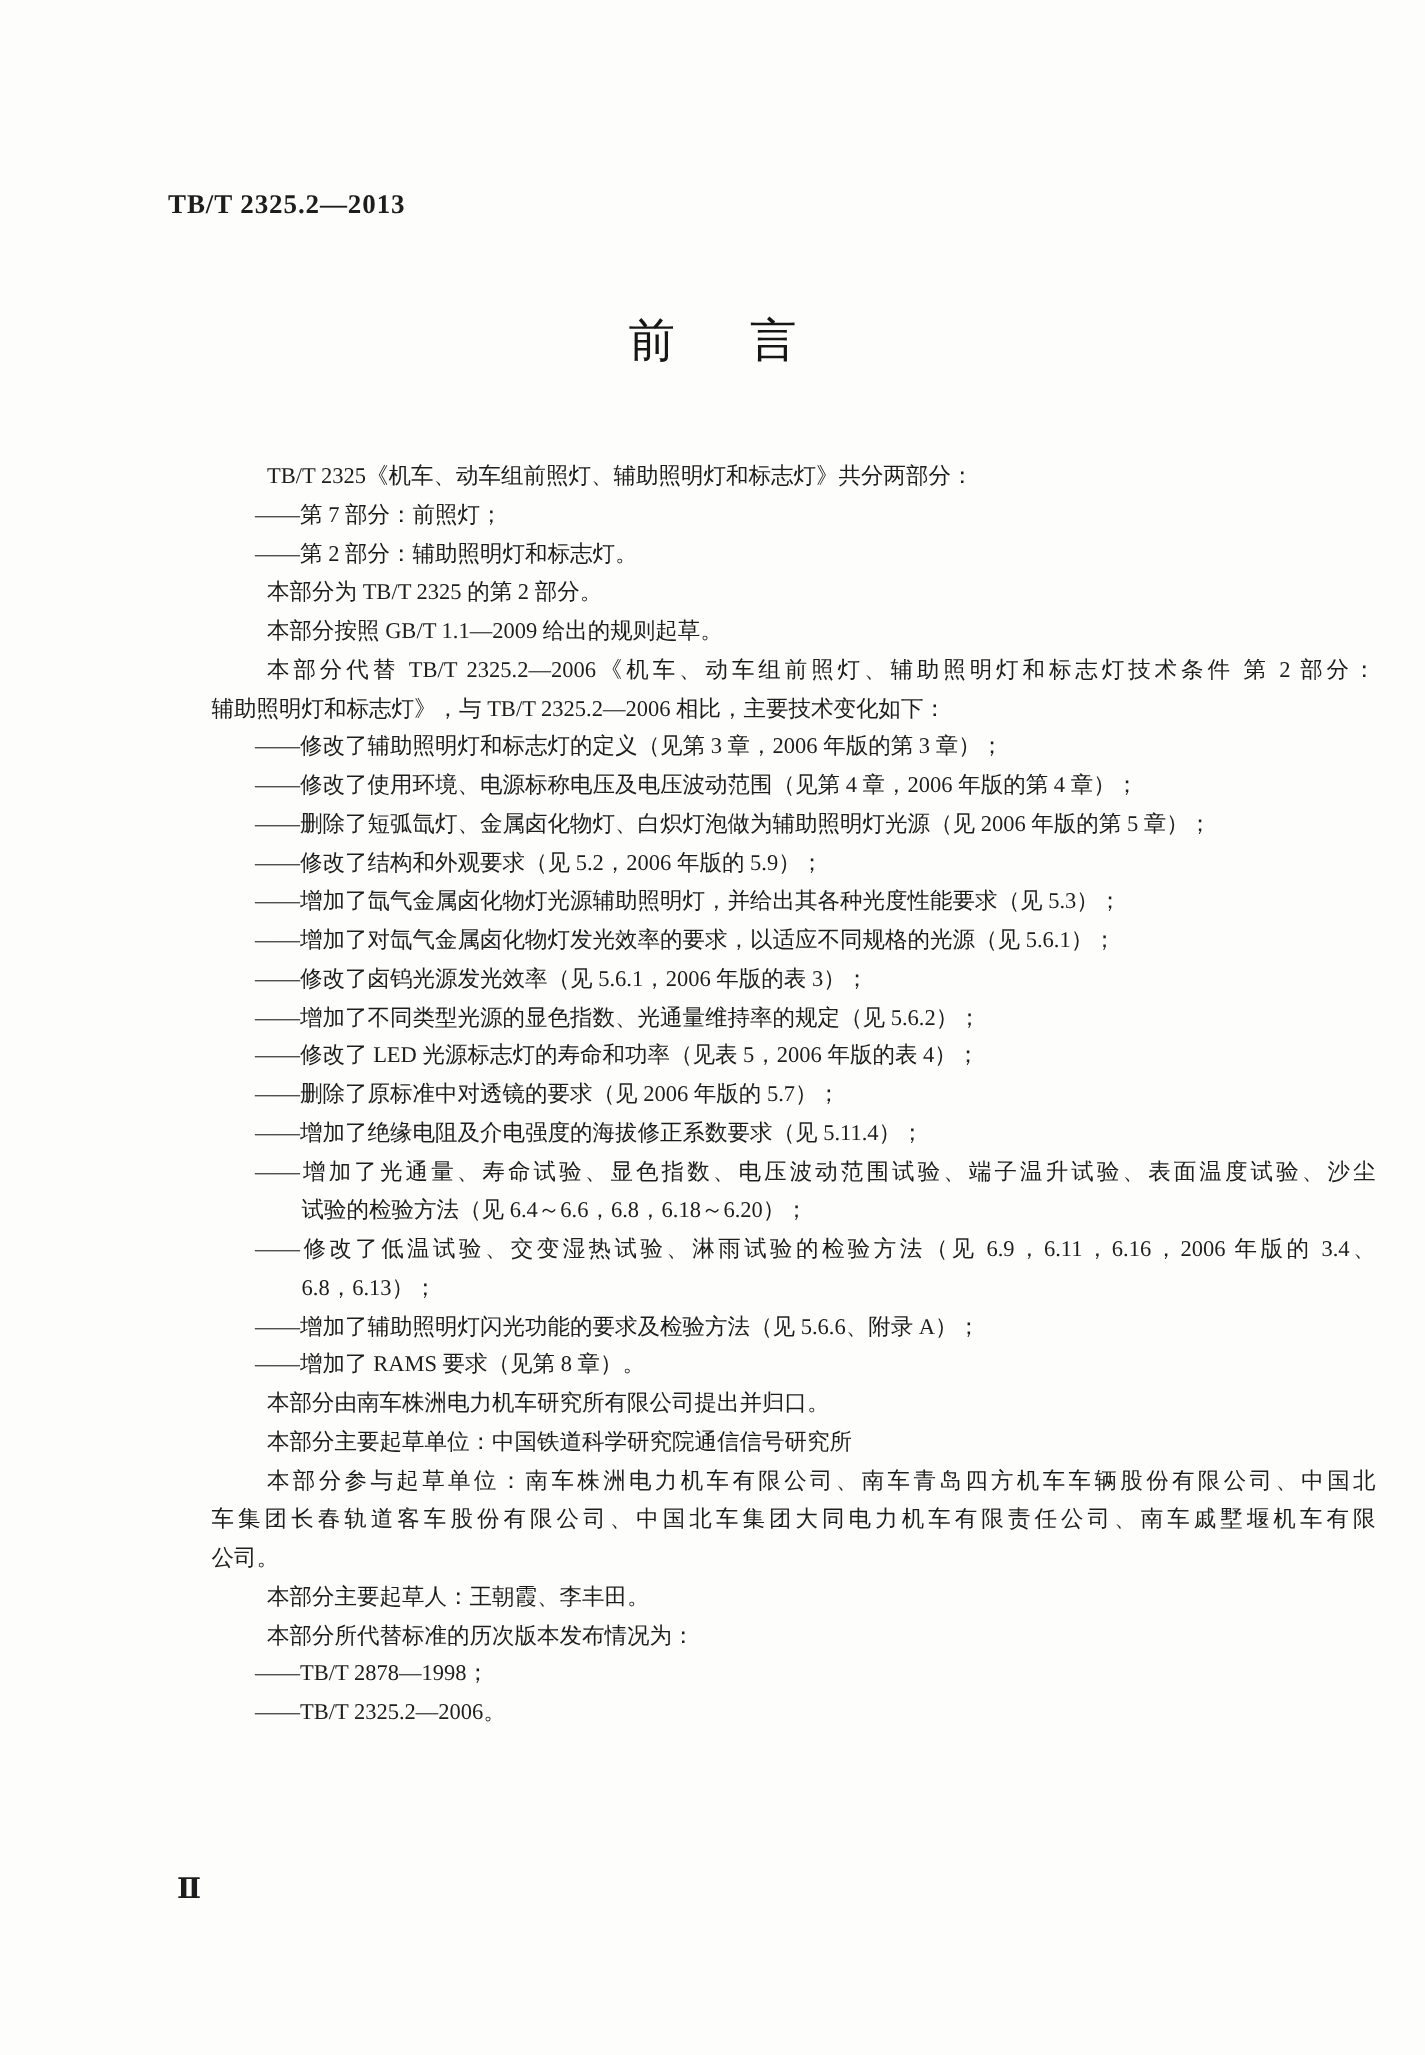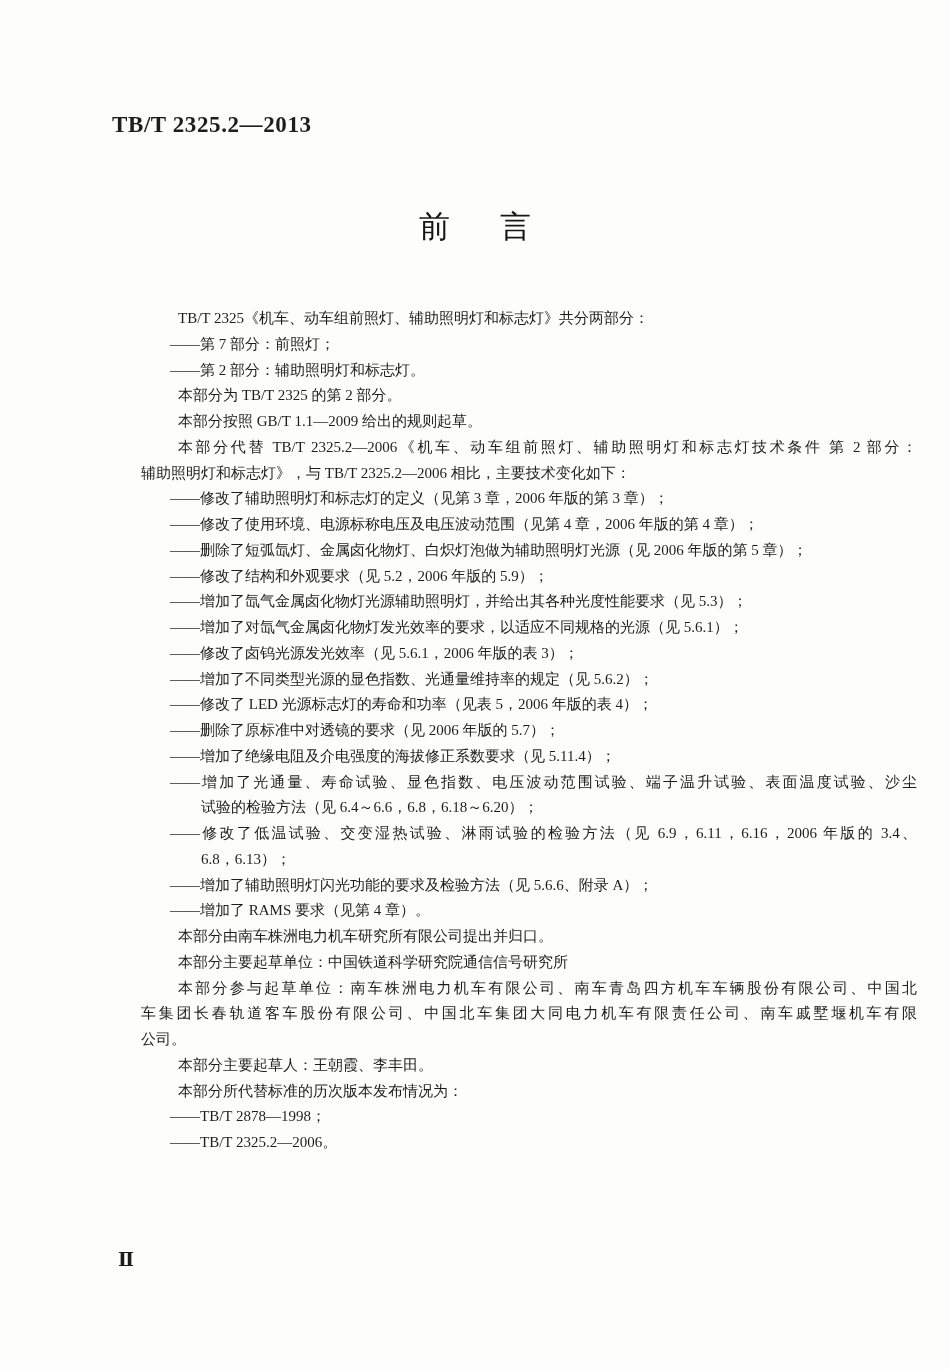--- a/index.html
+++ b/index.html
@@ -10,22 +10,22 @@
     height: 1370px;
     margin: 0 auto;
     background: #fdfdfc;
     color: #1d1d1d;
     font-family: "Liberation Serif", "DejaVu Serif", serif;
     overflow: hidden;
   }
   .std-no {
     position: absolute;
     left: 112px;
-    top: 112px;
-    font-size: 23px;
+    top: 126px;
+    font-size: 18px;
     font-weight: bold;
     letter-spacing: 0.6px;
     white-space: nowrap;
   }
   .doc-title {
     position: absolute;
     left: 0;
     top: 205px;
     width: 100%;
     text-align: center;
@@ -94,21 +94,21 @@
       <div class="line l-dash">——修改了卤钨光源发光效率（见 5.6.1，2006 年版的表 3）；</div>
       <div class="line l-dash">——增加了不同类型光源的显色指数、光通量维持率的规定（见 5.6.2）；</div>
       <div class="line l-dash">——修改了 LED 光源标志灯的寿命和功率（见表 5，2006 年版的表 4）；</div>
       <div class="line l-dash">——删除了原标准中对透镜的要求（见 2006 年版的 5.7）；</div>
       <div class="line l-dash">——增加了绝缘电阻及介电强度的海拔修正系数要求（见 5.11.4）；</div>
       <div class="line l-dash just">——增加了光通量、寿命试验、显色指数、电压波动范围试验、端子温升试验、表面温度试验、沙尘</div>
       <div class="line l-hang">试验的检验方法（见 6.4～6.6，6.8，6.18～6.20）；</div>
       <div class="line l-dash just">——修改了低温试验、交变湿热试验、淋雨试验的检验方法（见 6.9，6.11，6.16，2006 年版的 3.4、</div>
       <div class="line l-hang">6.8，6.13）；</div>
       <div class="line l-dash">——增加了辅助照明灯闪光功能的要求及检验方法（见 5.6.6、附录 A）；</div>
-      <div class="line l-dash">——增加了 RAMS 要求（见第 4 章）。</div>
+      <div class="line l-dash">——增加了 RAMS 要求（见第 8 章）。</div>
       <div class="line l-indent">本部分由南车株洲电力机车研究所有限公司提出并归口。</div>
       <div class="line l-indent">本部分主要起草单位：中国铁道科学研究院通信信号研究所</div>
       <div class="line l-indent just">本部分参与起草单位：南车株洲电力机车有限公司、南车青岛四方机车车辆股份有限公司、中国北</div>
       <div class="line just">车集团长春轨道客车股份有限公司、中国北车集团大同电力机车有限责任公司、南车戚墅堰机车有限</div>
       <div class="line">公司。</div>
       <div class="line l-indent">本部分主要起草人：王朝霞、李丰田。</div>
       <div class="line l-indent">本部分所代替标准的历次版本发布情况为：</div>
       <div class="line l-dash">——TB/T 2878—1998；</div>
       <div class="line l-dash">——TB/T 2325.2—2006。</div>
     </div>

